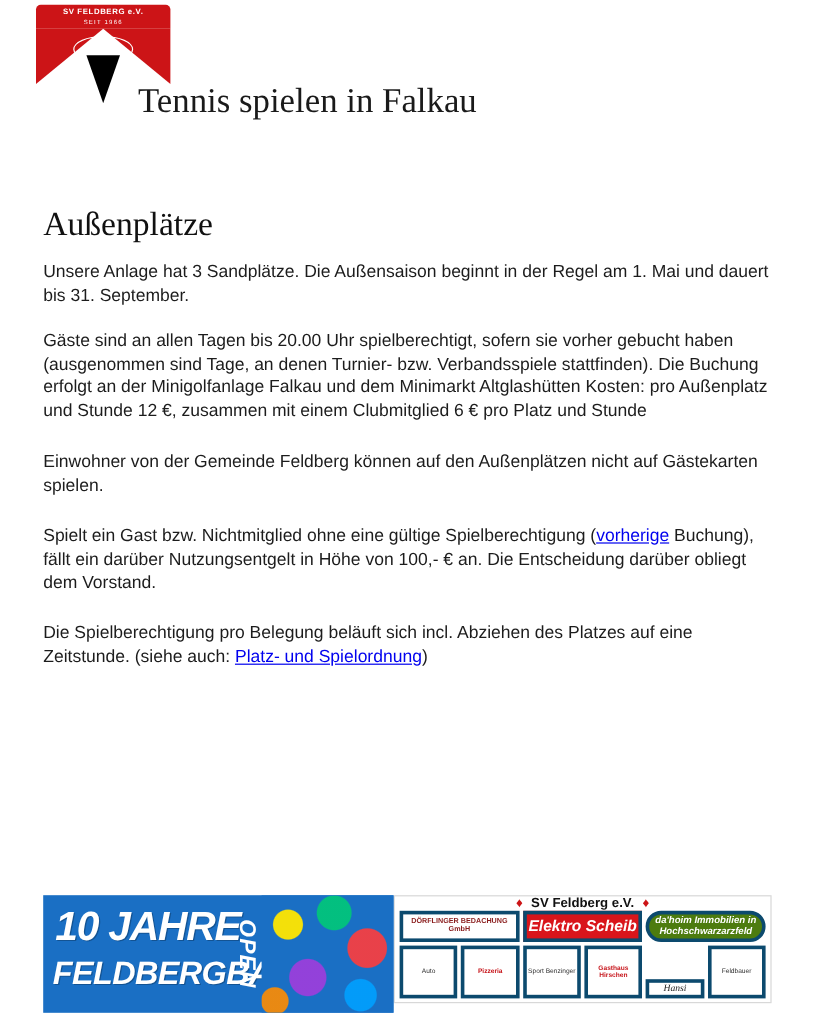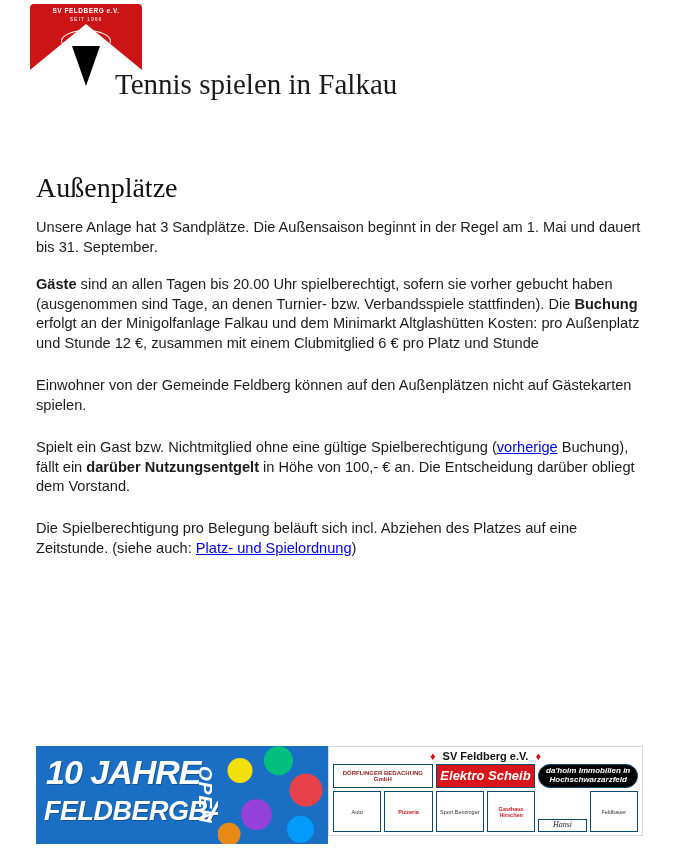--- a/index.html
+++ b/index.html
@@ -131,21 +131,21 @@
   }
   p.para {
     margin: 0 0 17px 0;
     font-size: 14.6px;
     line-height: 1.36;
     color: #1c1c1c;
   }
   p.para.tight {
     margin-bottom: 22px;
   }
-  b { font-weight: bold; }
+  b { font-weight: normal; }
   .ulink {
     text-decoration: underline;
   }
 
   
   .footer-banner {
     position: absolute;
     left: 36px;
     top: 746px;
     width: 607px;
@@ -235,35 +235,35 @@
   .sponsor-row {
     display: flex;
     flex: 1;
     gap: 3px;
     padding: 0 4px 3px 4px;
     box-sizing: border-box;
   }
   .sponsor-row.row1 > .sponsor { height: 100%; }
   .sponsor {
     flex: 1;
-    border: 1px solid #0c4a6e;
+    border: 3px solid #0c4a6e;
     display: flex;
     align-items: center;
     justify-content: center;
     text-align: center;
     font-size: 6px;
     line-height: 1.1;
     overflow: hidden;
     box-sizing: border-box;
     background: #ffffff;
     padding: 1px;
   }
   .sp-doerflinger { color: #8a1d1d; font-weight: bold; font-size: 6px; }
   .sp-scheib { background: #d9151b; color: #ffffff; font-weight: bold; font-size: 13px; font-style: italic; }
-  .sp-dahoim { background: #000000; color: #ffffff; font-weight: bold; font-size: 8px; font-style: italic; border-radius: 15px; }
+  .sp-dahoim { background: #4d7c0f; color: #ffffff; font-weight: bold; font-size: 8px; font-style: italic; border-radius: 15px; }
   .sp-small { font-size: 5.5px; color: #333; }
   .sp-red { color: #c7161c; font-weight: bold; }
   .sp-script { font-style: italic; font-family: "Liberation Serif", serif; font-size: 8px; margin-top: 28px; }
 </style>
 </head>
 <body>
 
 <div class="header">
   <div class="logo">
     <div class="logo-shield">

